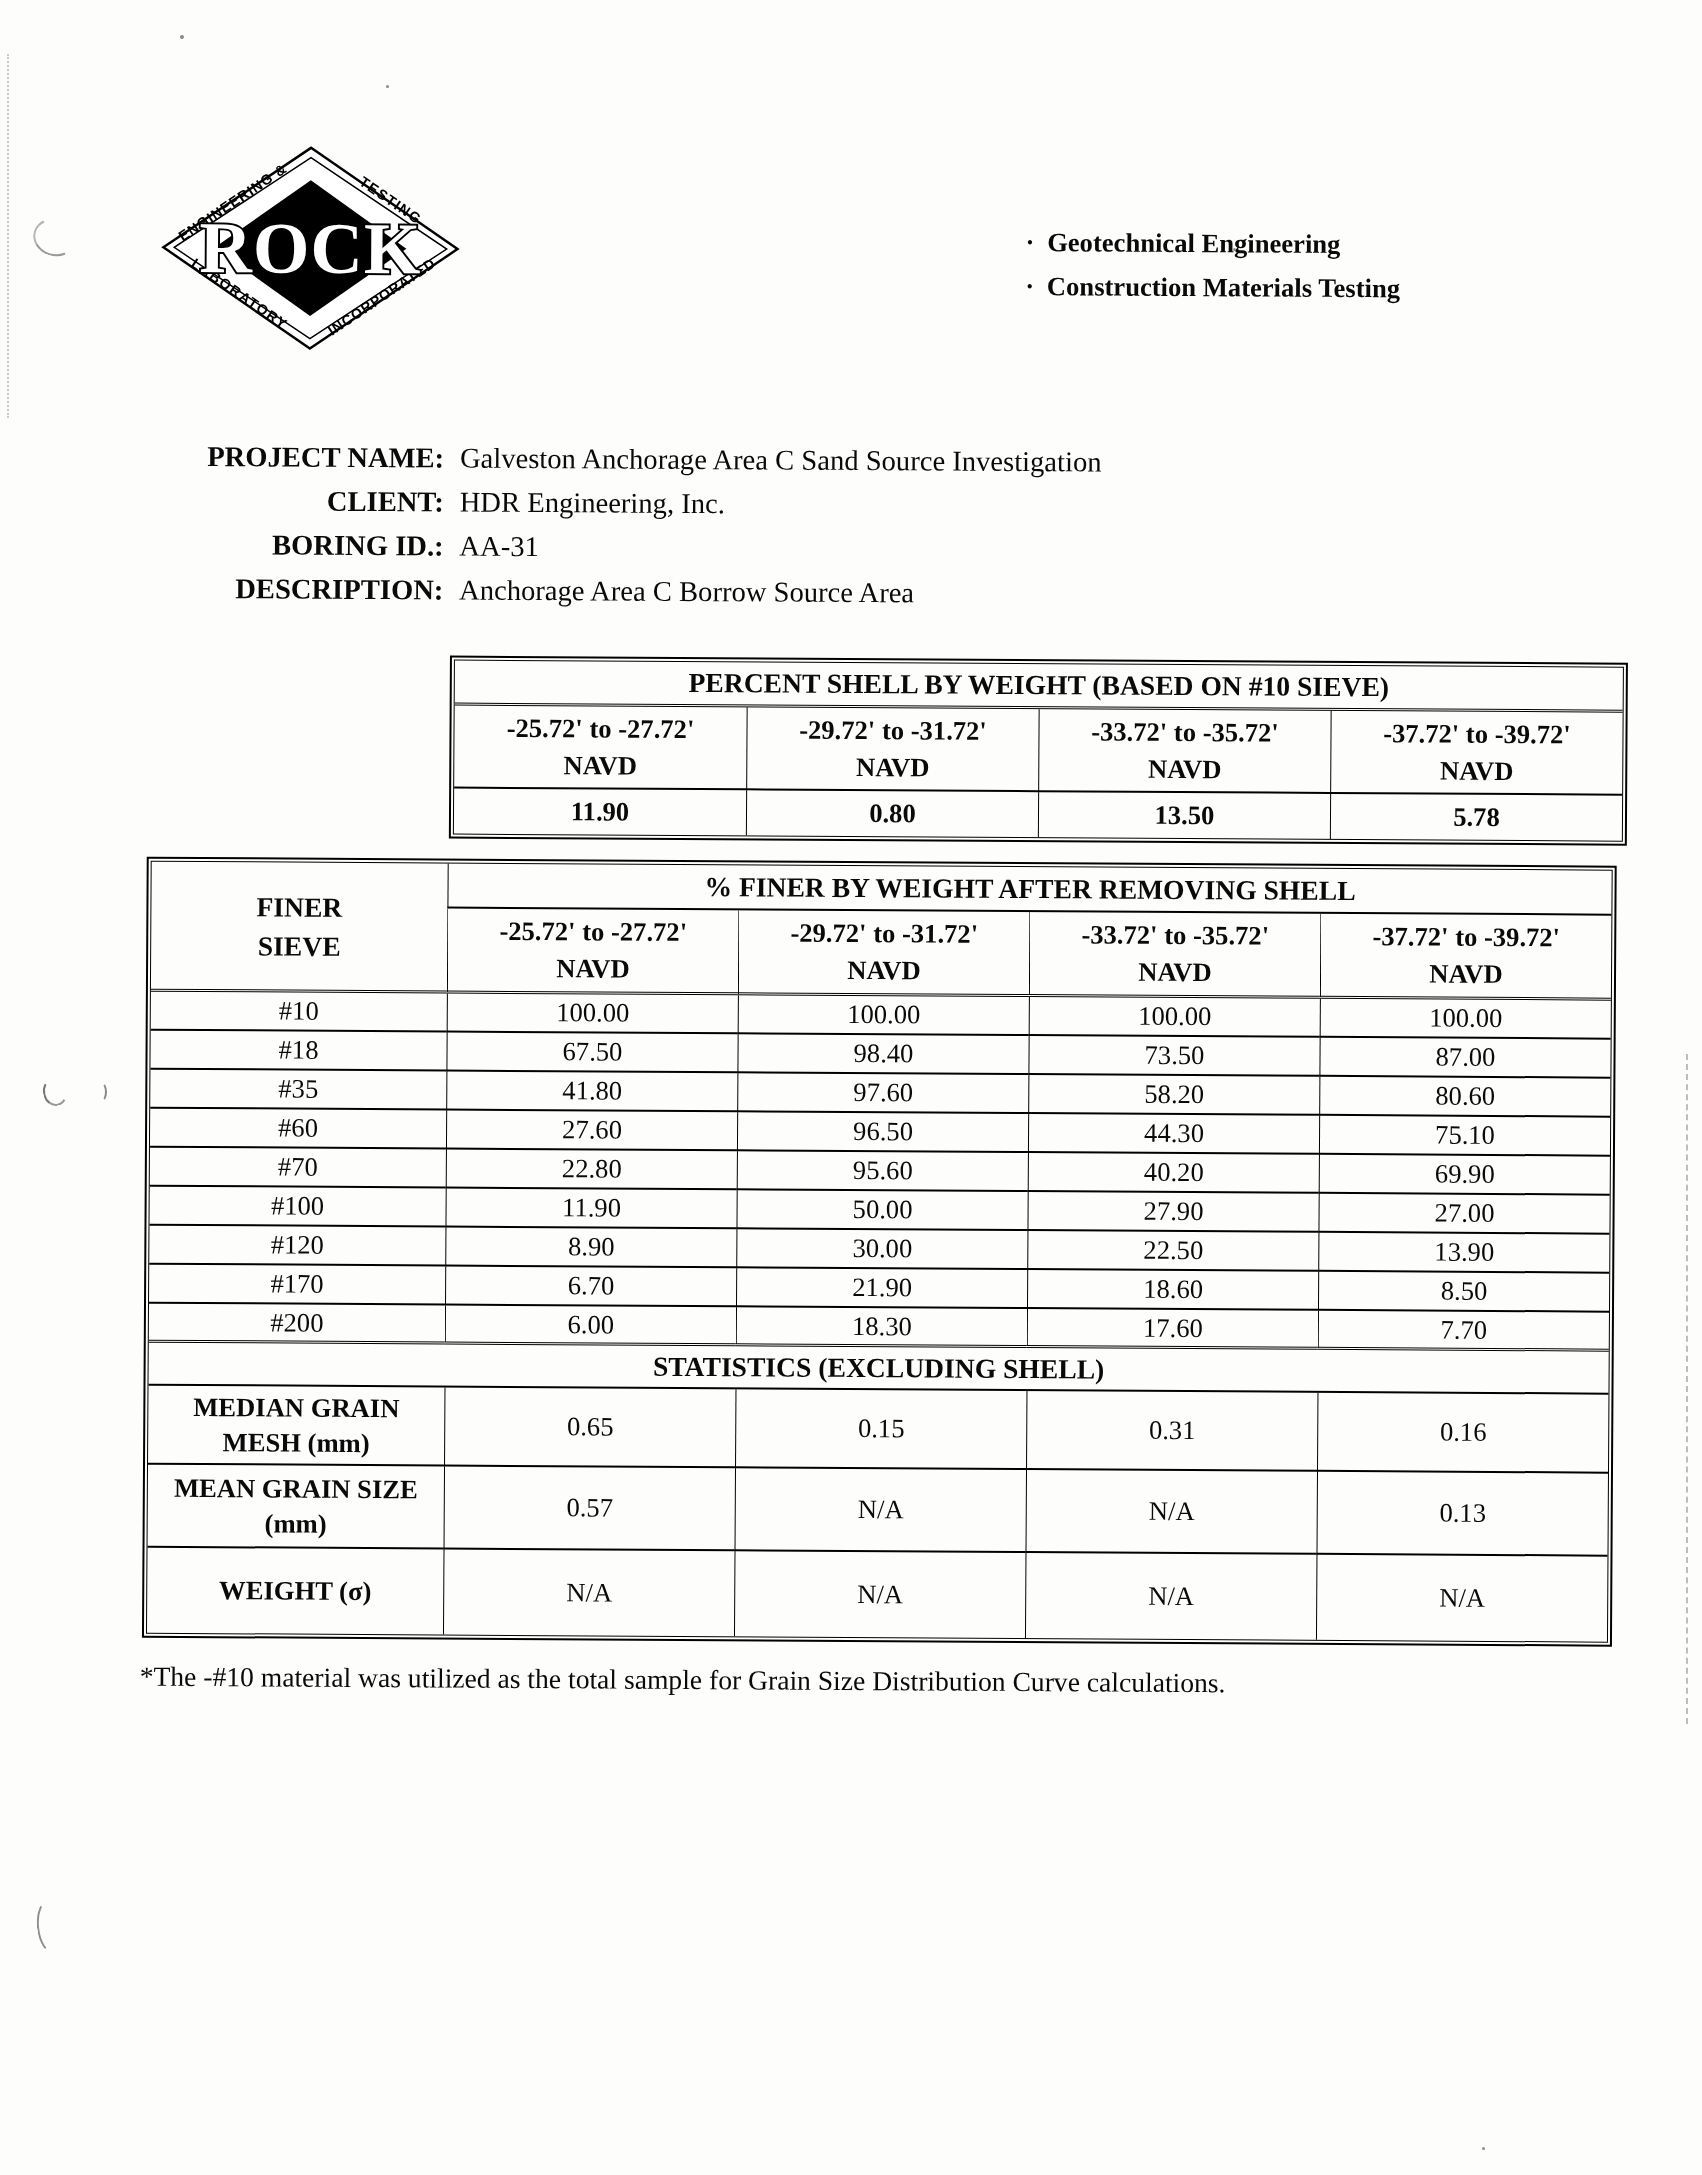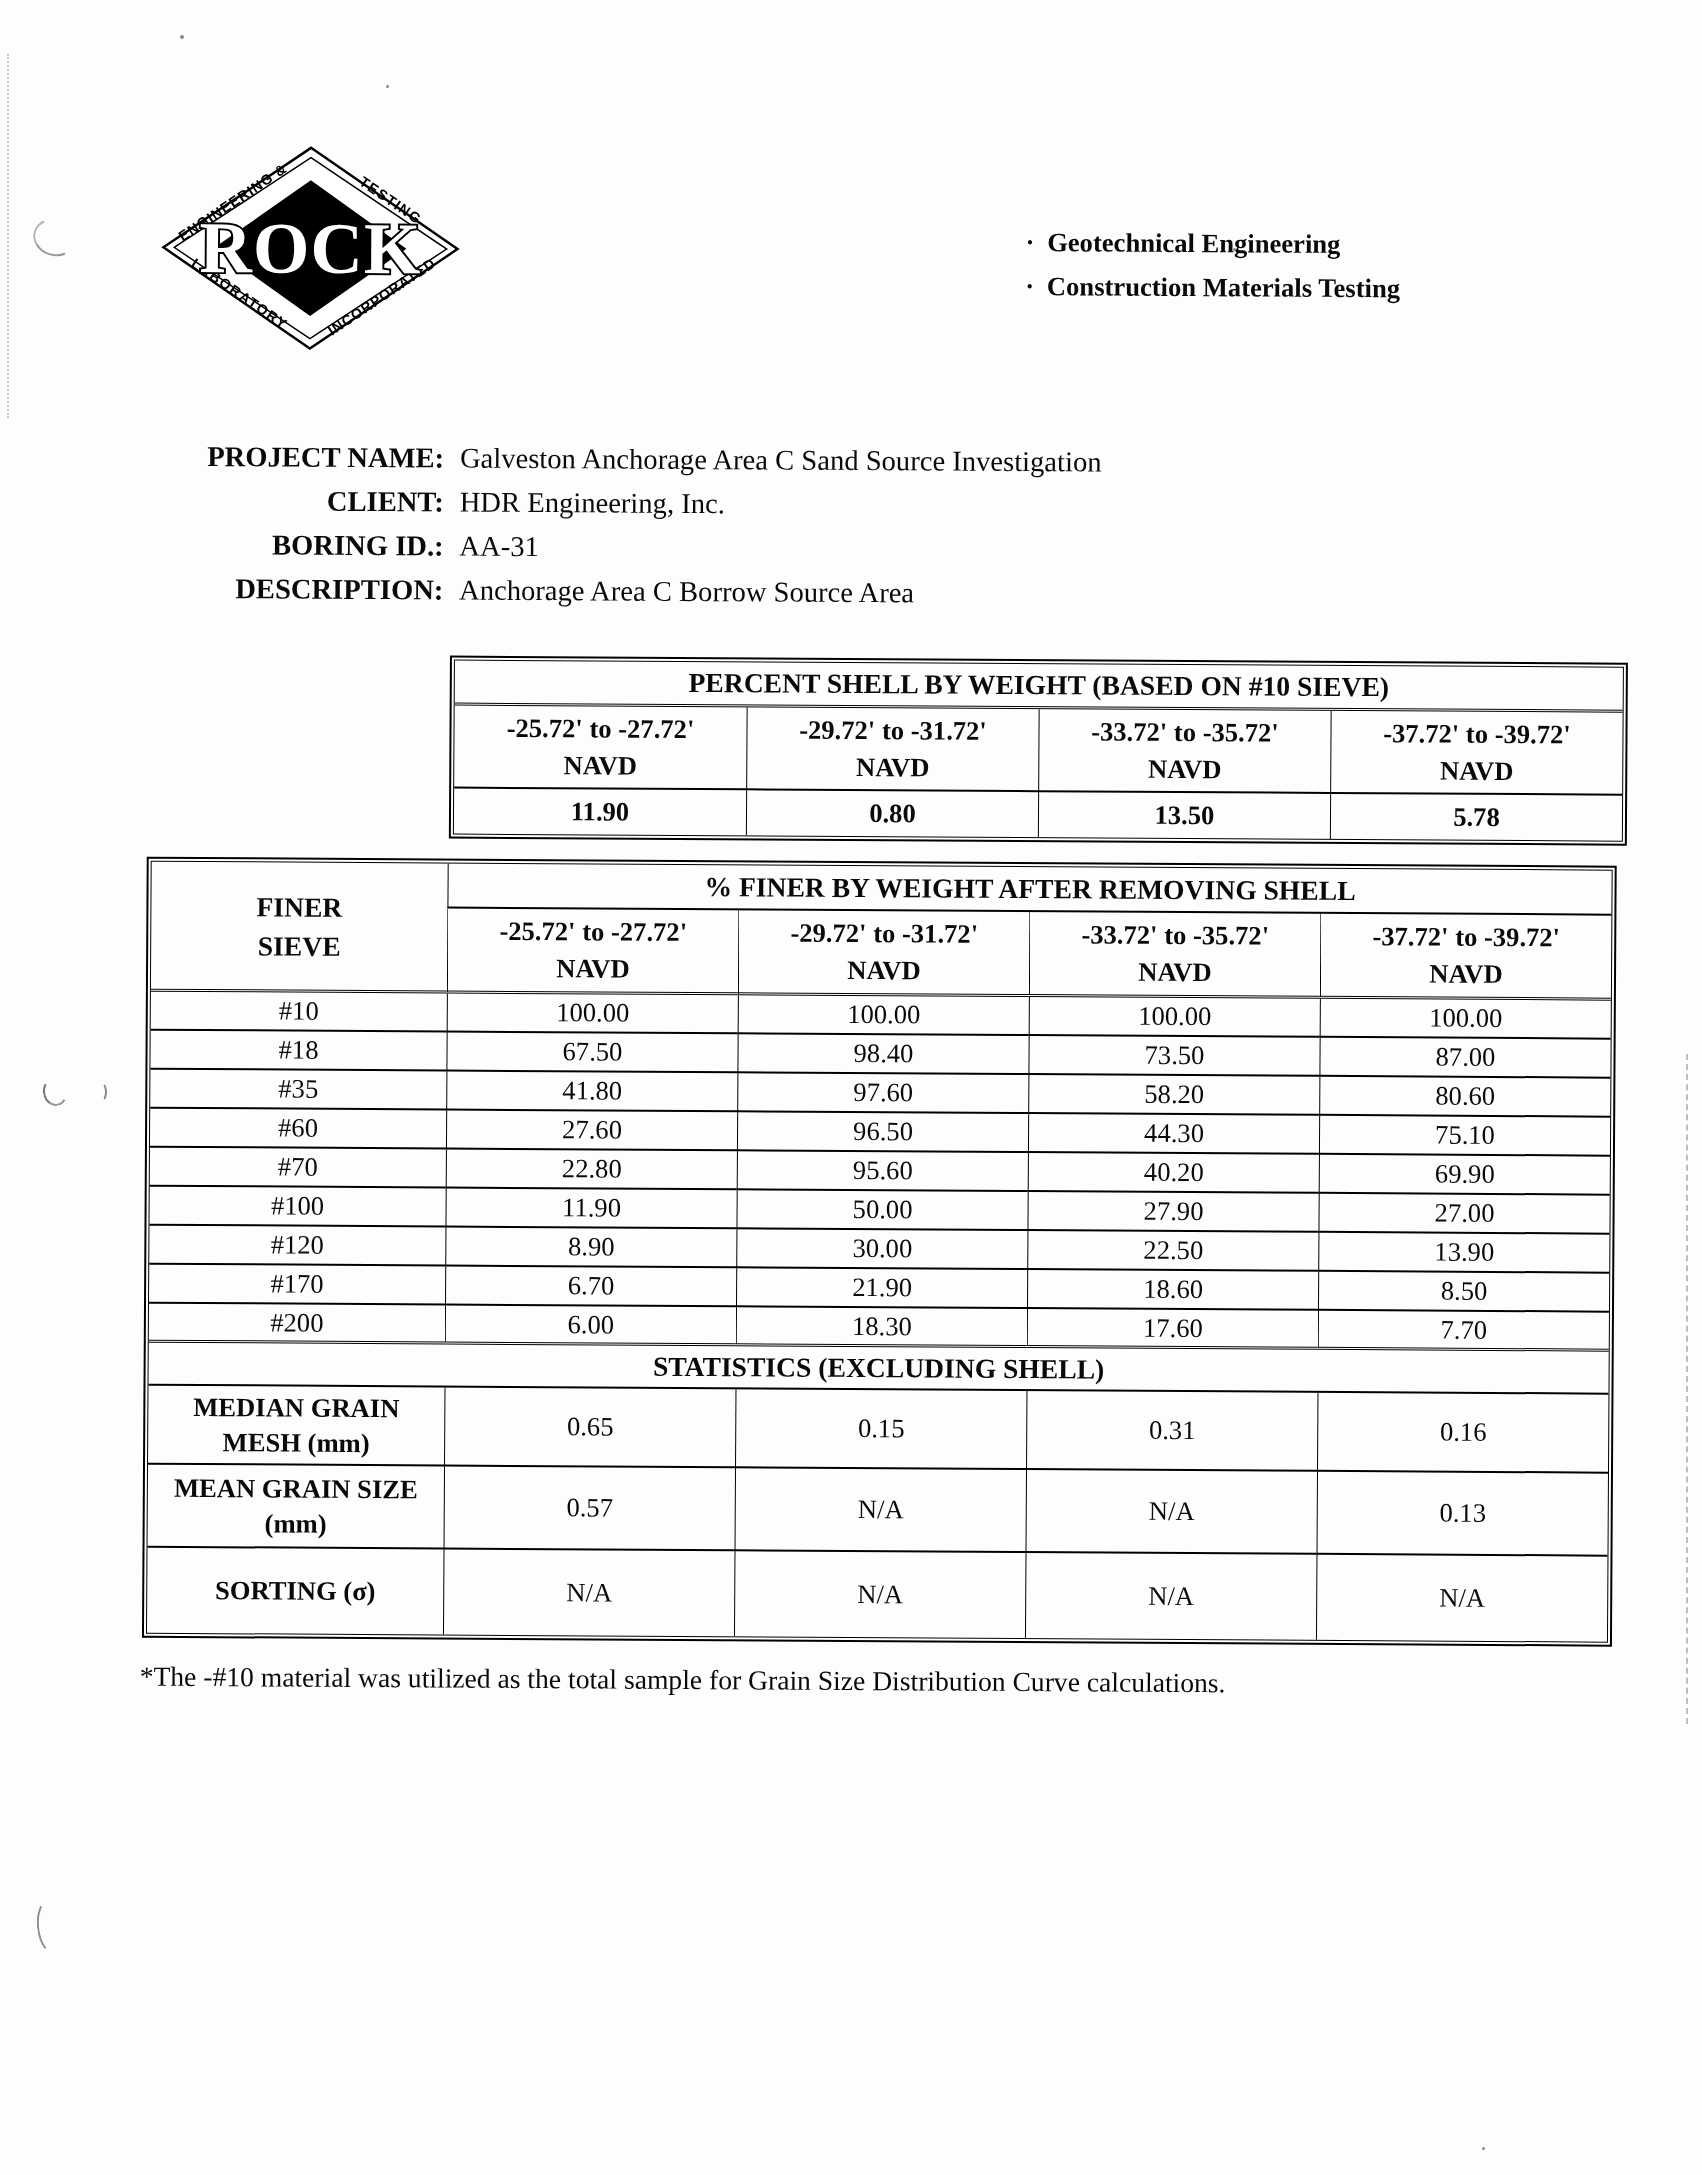--- a/index.html
+++ b/index.html
@@ -233,21 +233,21 @@
           <div class="cell stat-label hv2">
             <div>MEAN GRAIN SIZE</div>
             <div>(mm)</div>
           </div>
           <div class="cell t2-val vline hv2">0.57</div>
           <div class="cell t2-val vline hv2">N/A</div>
           <div class="cell t2-val vline hv2">N/A</div>
           <div class="cell t2-val vline hv2">0.13</div>
 
           <div class="cell stat-label">
-            <div>SORTING (σ)</div>
+            <div>WEIGHT (σ)</div>
           </div>
           <div class="cell t2-val vline">N/A</div>
           <div class="cell t2-val vline">N/A</div>
           <div class="cell t2-val vline">N/A</div>
           <div class="cell t2-val vline">N/A</div>
         </div>
       </div>
     </div>
 
     <div class="footnote">*The -#10 material was utilized as the total sample for Grain Size Distribution Curve calculations.</div>

